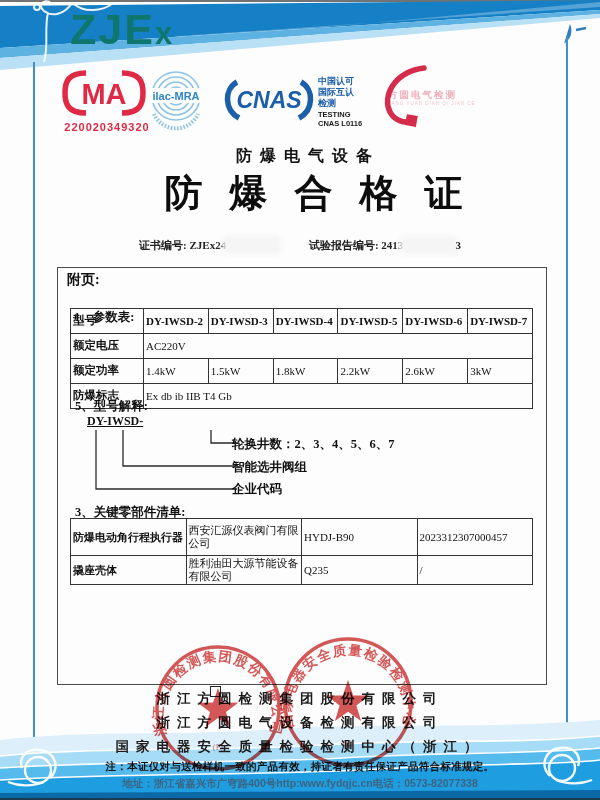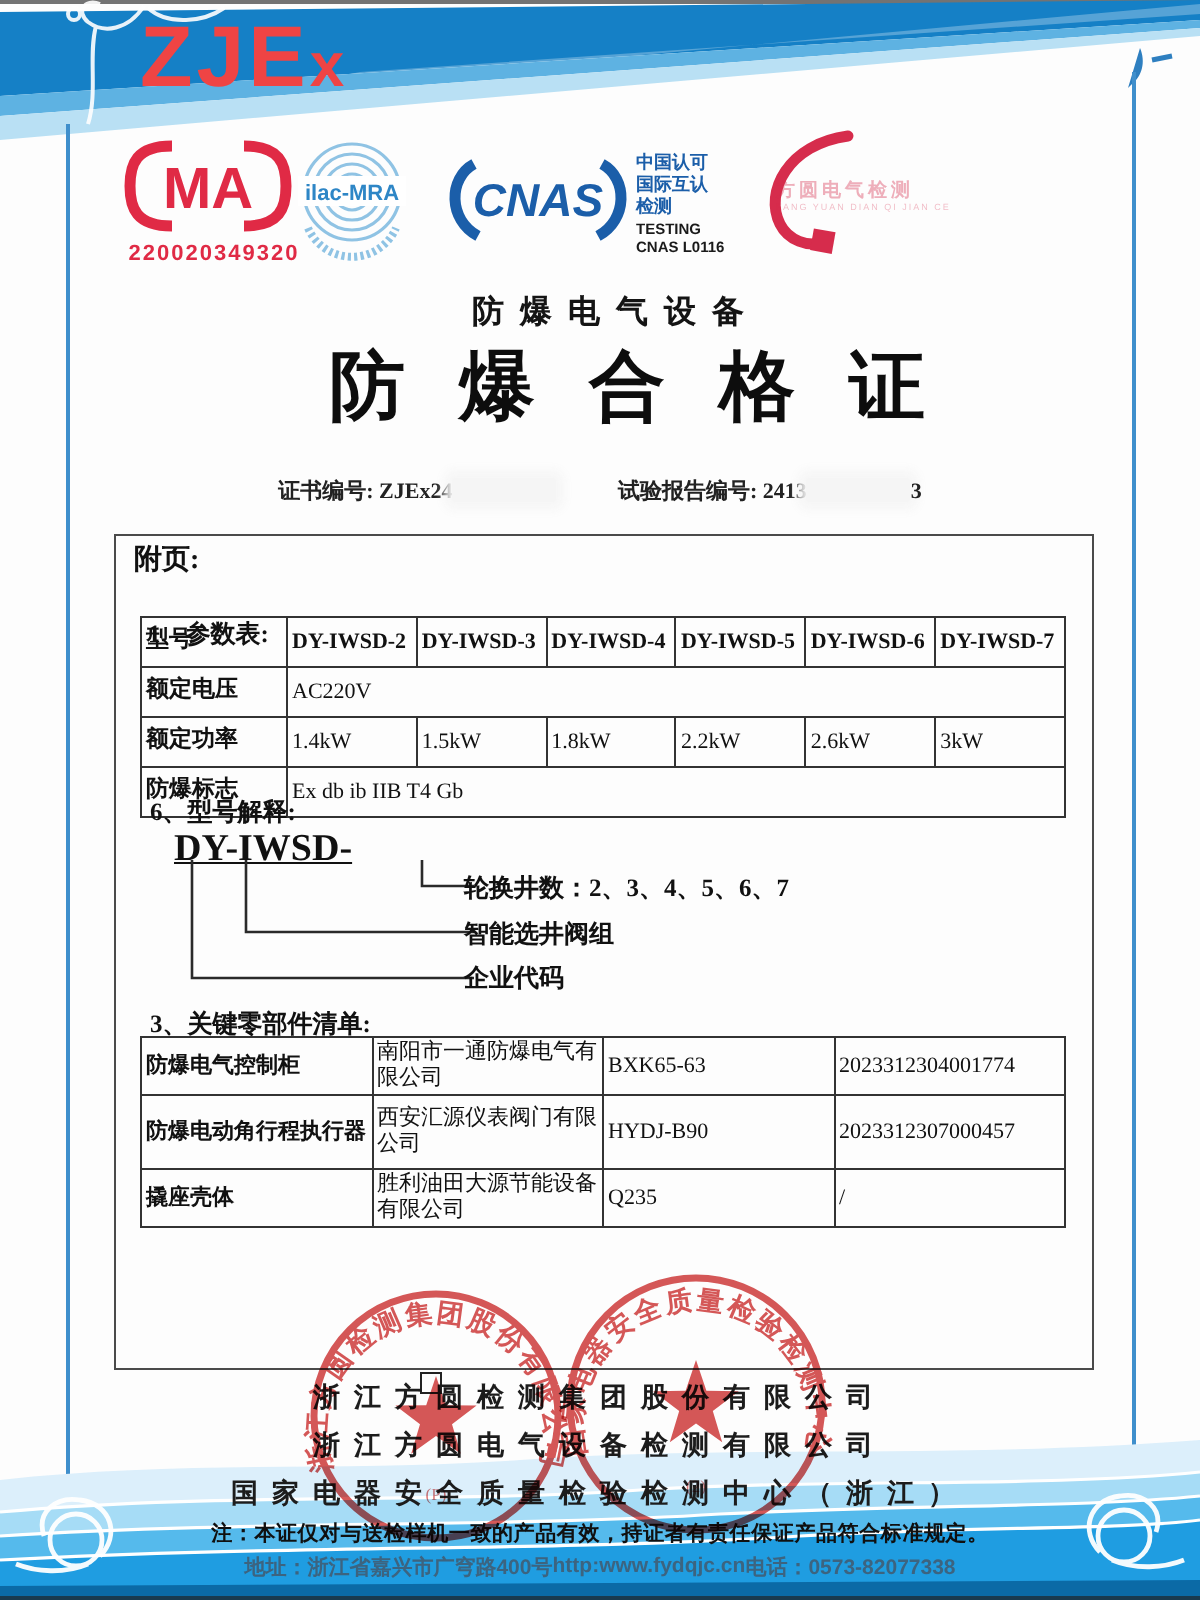--- a/index.html
+++ b/index.html
@@ -6,21 +6,21 @@
   body{width:600px;height:800px;position:relative;background:#fdfdfd;overflow:hidden;
        font-family:"Liberation Serif", serif;color:#111;}
   .abs{position:absolute;}
   .ctr{width:100%;text-align:center;}
 
   
   .top-edge{top:0;left:0;width:600px;height:2px;background:#383838;opacity:.7;}
 
   
   .banner-svg{top:0;left:0;}
-  .zjex{top:8px;left:70px;color:#ef4444;font-weight:800;font-size:43px;line-height:1;
+  .zjex{top:8px;left:70px;color:#0f766e;font-weight:800;font-size:43px;line-height:1;
         letter-spacing:2px;font-family:"Liberation Sans", sans-serif;}
   .zjex .sfx{font-size:31px;}
 
   
   .frame-left{left:33px;top:62px;width:2px;height:676px;background:#3f8fcc;}
   .frame-right{left:566px;top:36px;width:2px;height:700px;background:#3f8fcc;}
 
   
   .cma-num{left:52px;top:121px;width:110px;text-align:center;color:#e02a45;
            font-weight:bold;font-size:11px;letter-spacing:1px;font-family:"Liberation Sans", sans-serif;}
@@ -57,21 +57,21 @@
      padding:1px 2px;line-height:1.15;overflow:hidden;}
   .ptable{left:12px;top:40px;width:463px;}
   .ptable td{height:22px;}
   .ptable .lbl{font-weight:bold;font-size:11.5px;}
   .ptable .mh{font-weight:600;}
   .ctable{left:12px;top:250px;width:463px;}
   .ctable .lbl{font-weight:bold;font-size:11px;}
   .ctable .hrow td{height:32px;font-weight:bold;font-size:11.5px;}
   .ctable td{height:26px;}
 
-  .model-code{left:29px;top:146px;font-size:19px;font-weight:bold;text-decoration:underline;text-align:right;}
+  .model-code{left:29px;top:146px;font-size:12px;font-weight:bold;text-decoration:underline;text-align:right;}
   .model-box{display:inline-block;width:9px;height:9px;border:1.5px solid #222;margin-left:2px;vertical-align:-1px;}
   .branch{font-size:12.5px;font-weight:bold;white-space:nowrap;}
   .br0{left:174px;top:168px;}
   .br1{left:174px;top:191px;text-align:right;}
   .br2{left:174px;top:213px;}
   .diagram{left:29px;top:162px;}
 
   
   .company{font-size:13.5px;font-weight:bold;letter-spacing:7px;color:#1c1c1c;z-index:5;
            font-family:"Liberation Sans", sans-serif;}
@@ -189,44 +189,38 @@
       <td>2.6kW</td>
       <td>3kW</td>
     </tr>
     <tr>
       <td class="lbl">防爆标志</td>
       <td colspan="6">Ex db ib IIB T4 Gb</td>
     </tr>
   </tbody>
     </table>
 
-  <div class="cb sec sec2">6、型号解释:</div>
+  <div class="cb sec sec2">5、型号解释:</div>
   <div class="cb model-code"><span>DY-IWSD-</span></div>
   <span class="abs model-box" style="left:150px;top:418px;position:absolute;"></span>
   <svg class="cb diagram" width="150" height="66" viewBox="0 0 150 66">
     <g fill="none" stroke="#2a2a2a" stroke-width="1.3">
       <path d="M124,0 V13 H150"></path>
       <path d="M36,0 V36 H150"></path>
       <path d="M9,0 V59 H150"></path>
     </g>
   </svg>
   <div class="cb branch br0">轮换井数：2、3、4、5、6、7</div>
   <div class="cb branch br1">智能选井阀组</div>
   <div class="cb branch br2">企业代码</div>
 
   <div class="cb sec sec3">3、关键零部件清单:</div>
 
   <table class="cb ctable">
     <tbody>
-    <tr>
-      <td class="lbl">防爆电气控制柜</td>
-      <td>南阳市一通防爆电气有限公司</td>
-      <td>BXK65-63</td>
-      <td>2023312304001774</td>
-    </tr>
     <tr>
       <td class="lbl" style="height:34px;">防爆电动角行程执行器</td>
       <td>西安汇源仪表阀门有限公司</td>
       <td>HYDJ-B90</td>
       <td>2023312307000457</td>
     </tr>
     <tr>
       <td class="lbl">撬座壳体</td>
       <td>胜利油田大源节能设备有限公司</td>
       <td>Q235</td>

